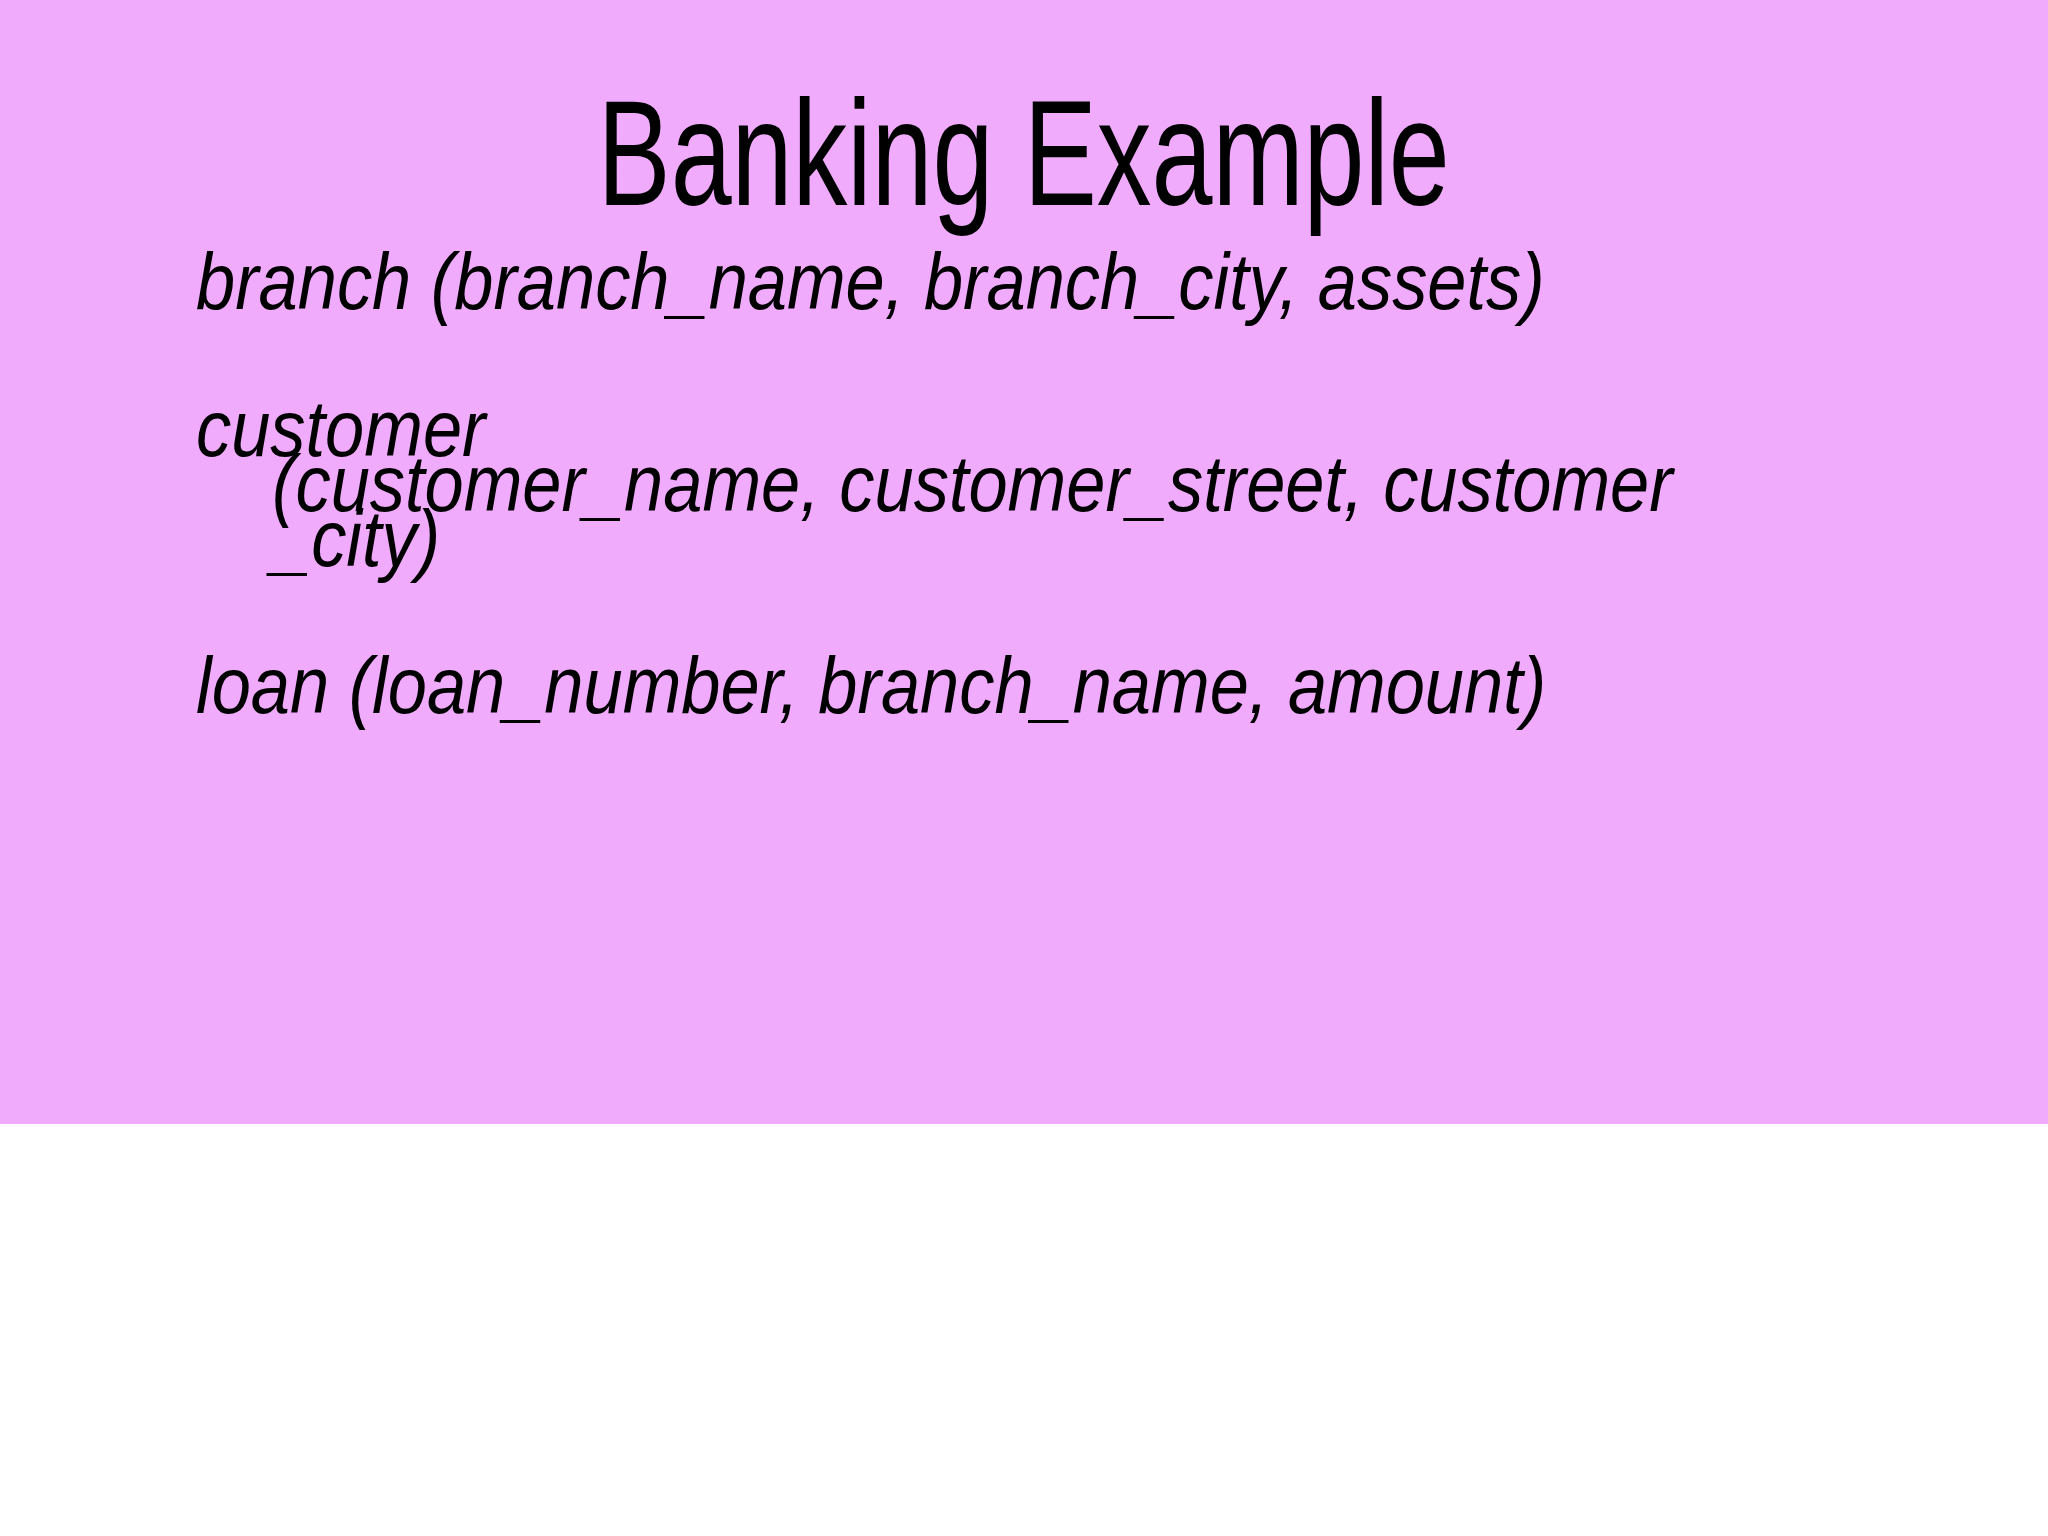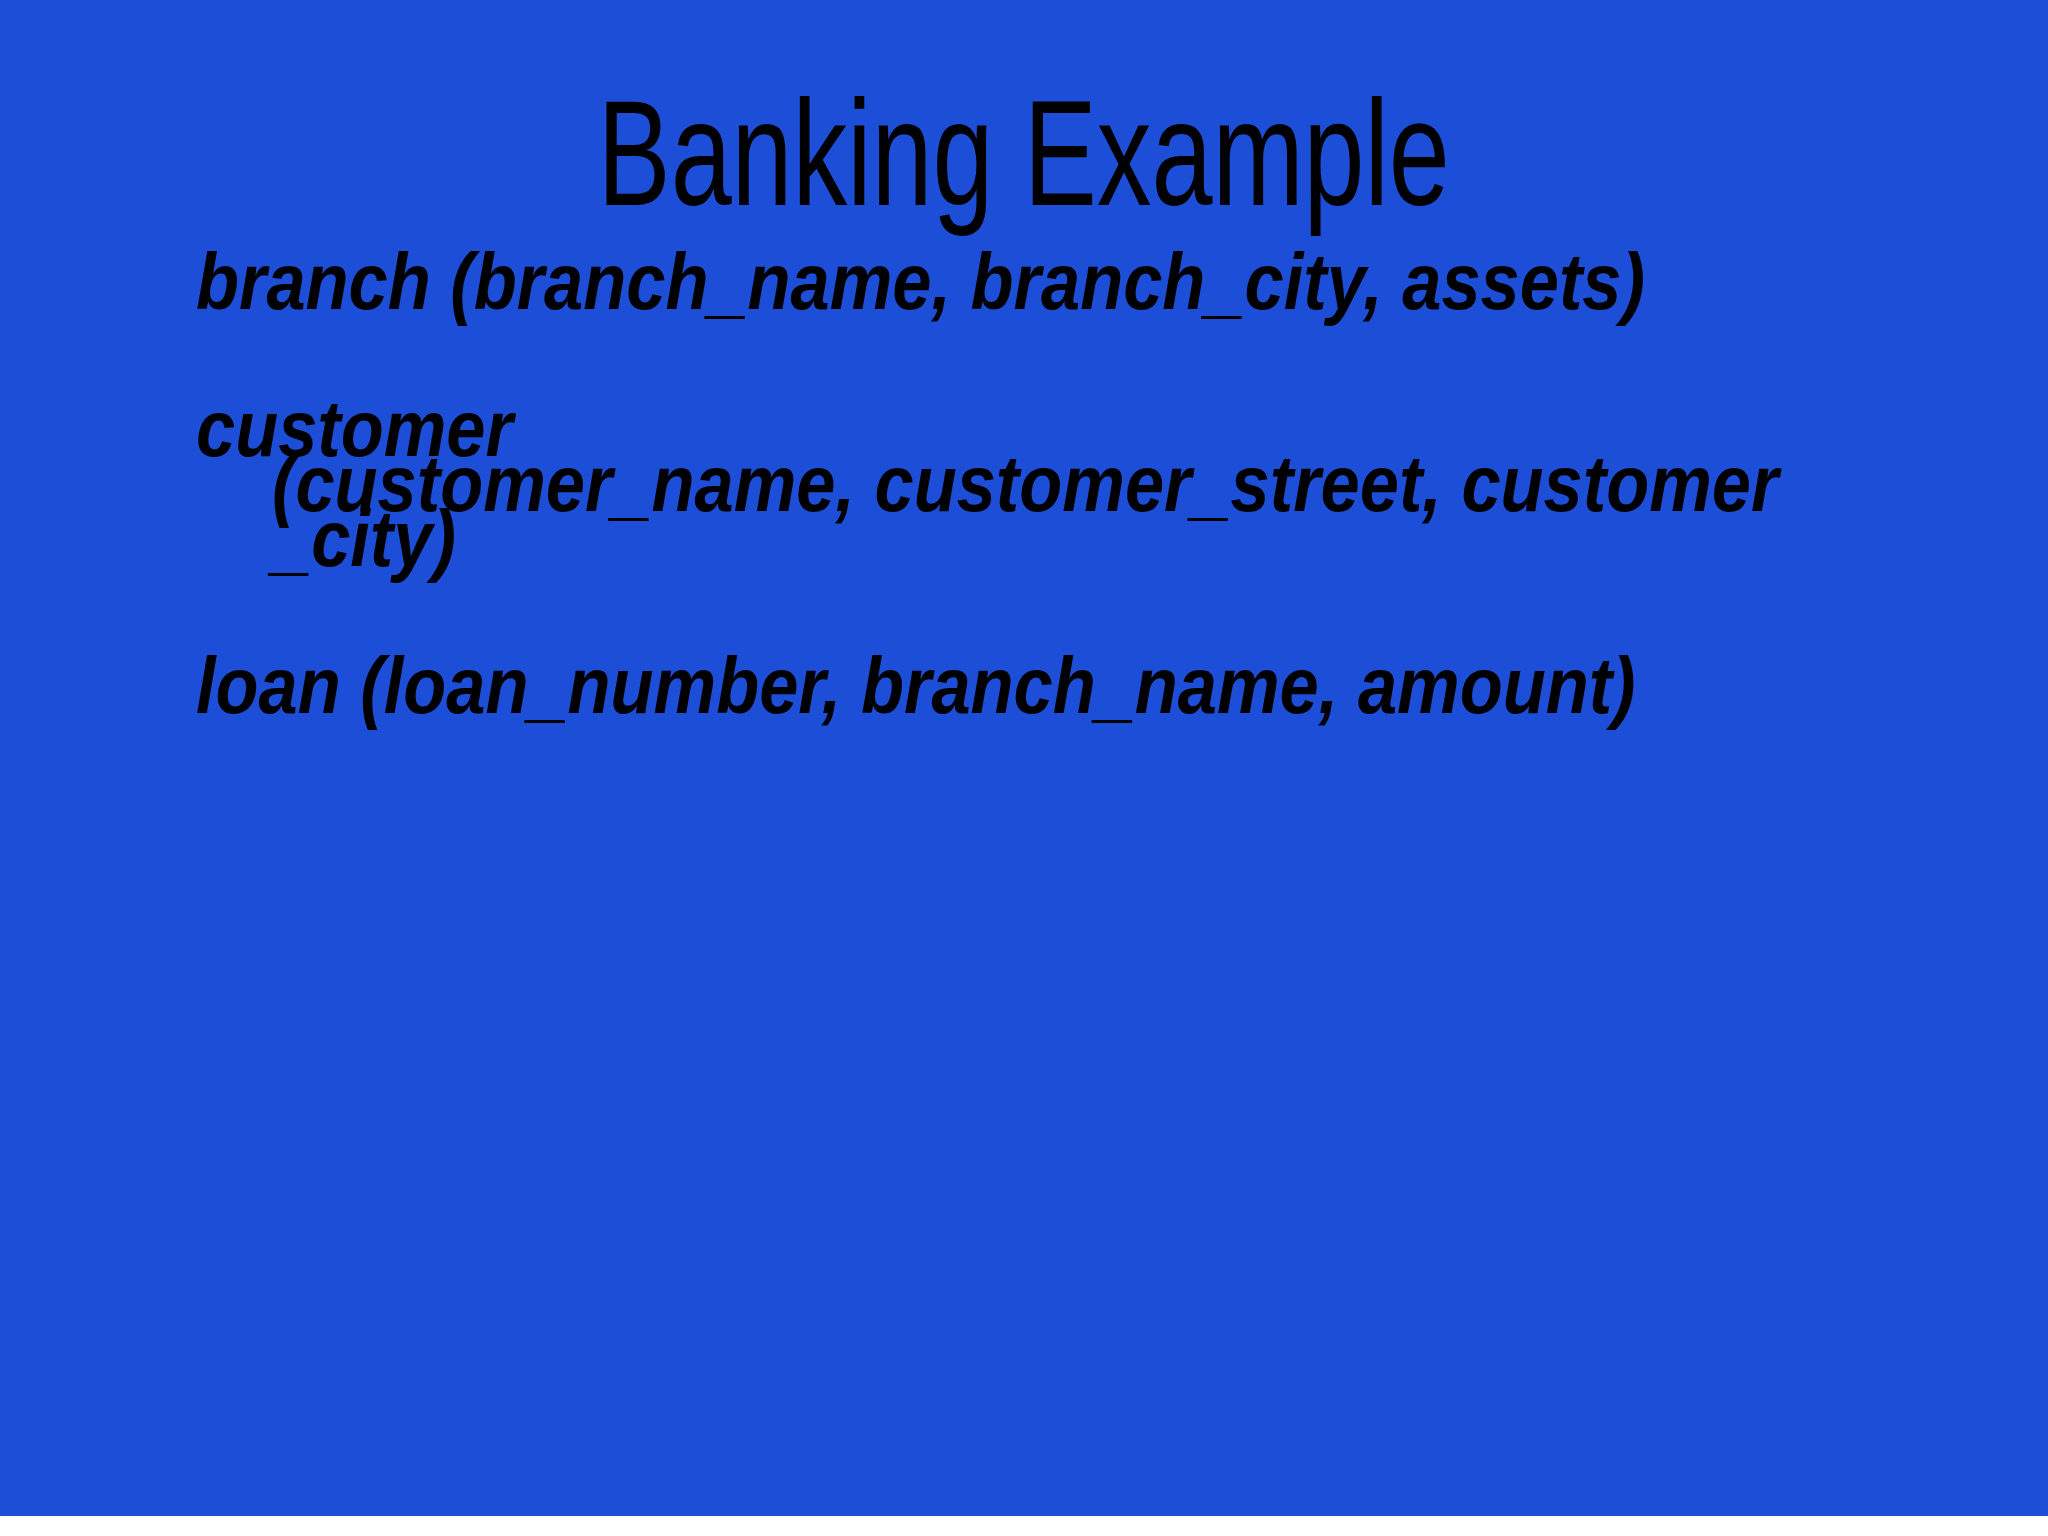--- a/index.html
+++ b/index.html
@@ -3,22 +3,22 @@
 <meta charset="utf-8">
 <style>
   html, body {
     margin: 0;
     padding: 0;
     background: #ffffff;
   }
   .slide {
     position: relative;
     width: 2048px;
-    height: 1516px;
-    background: #1d4ed8;
+    height: 1124px;
+    background: #f0abfc;
     overflow: hidden;
     font-family: "Liberation Sans", sans-serif;
     color: #000000;
   }
   .title {
     position: absolute;
     top: 63px;
     left: 0;
     width: 2048px;
     text-align: center;
@@ -35,21 +35,20 @@
   .schema {
     position: absolute;
     left: 196px;
     top: 254px;
     font-style: italic;
     font-size: 80px;
     line-height: 55px;
   }
   .para {
     margin: 0 0 92px 0;
-    font-weight: bold;
   }
   .line {
     white-space: nowrap;
   }
   .line.indent {
     margin-left: 76px;
   }
   .line .stretch {
     display: inline-block;
     transform: scaleX(0.88);

